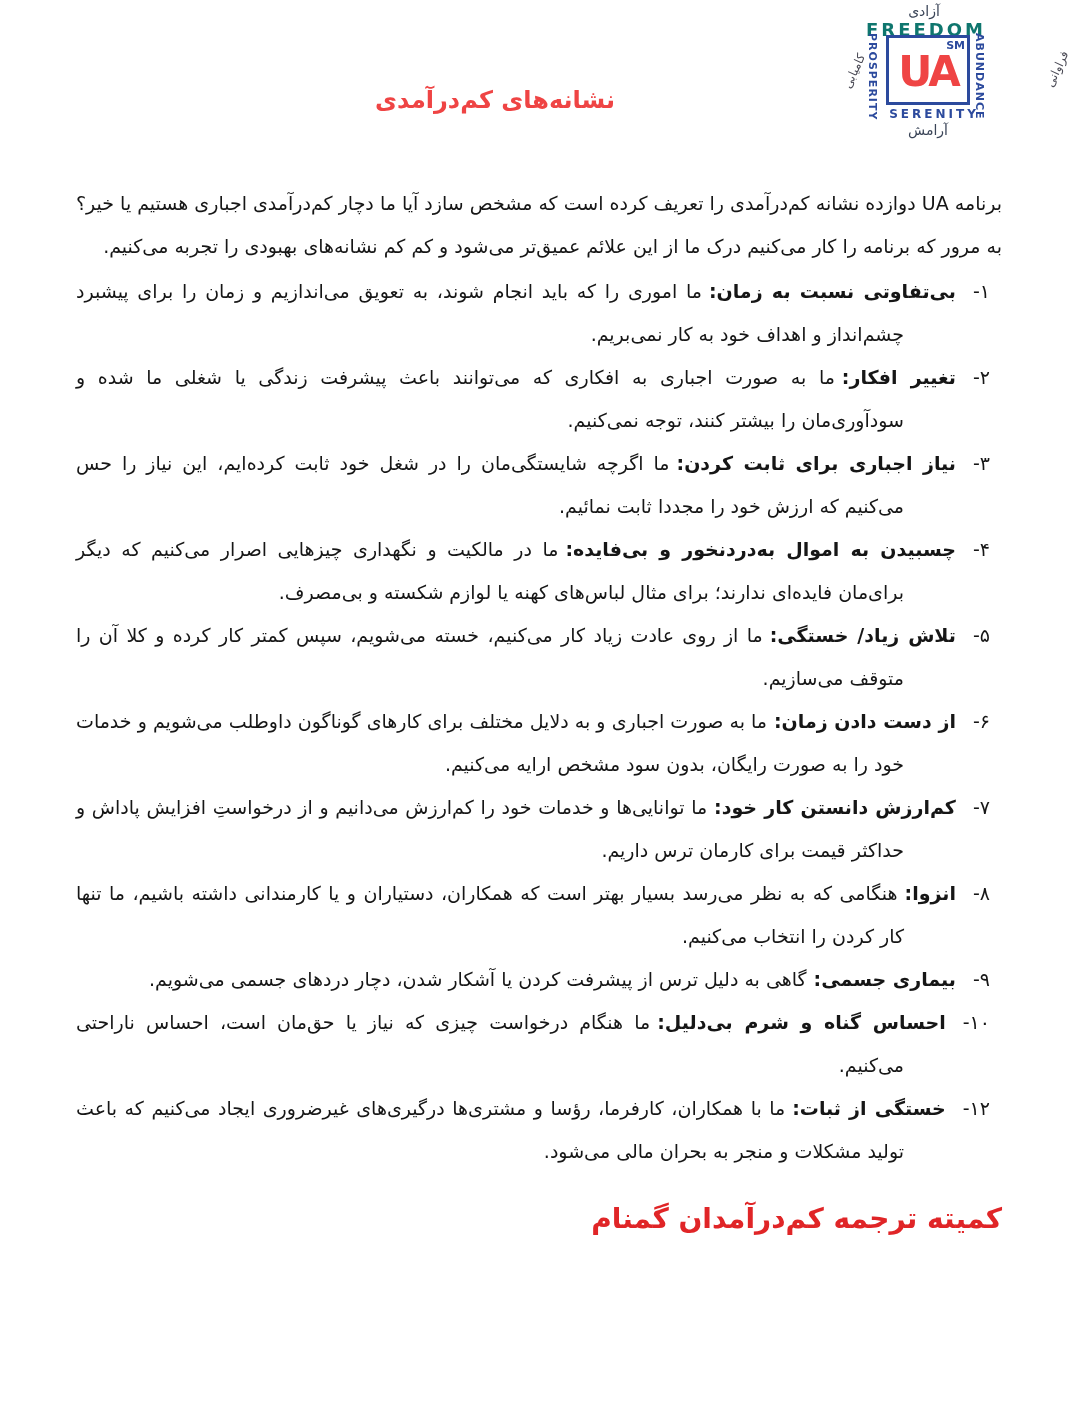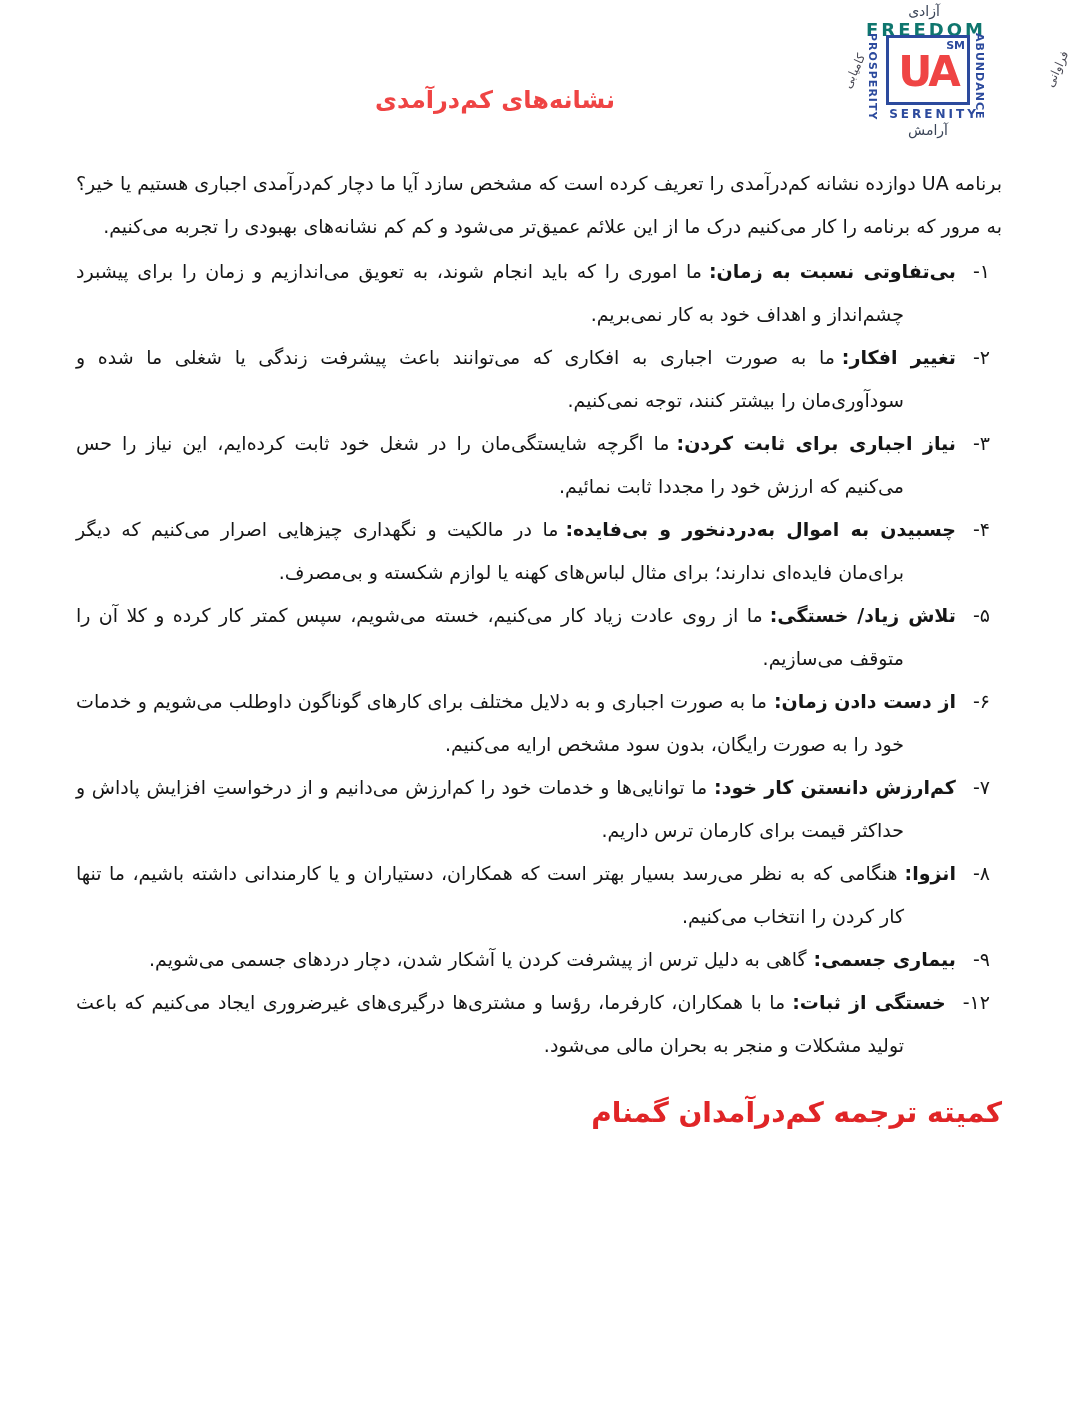--- a/index.html
+++ b/index.html
@@ -44,21 +44,21 @@
   .doc-title {
     position: absolute; top: 70px; left: 0; right: 90px;
     text-align: center;
     font-size: 24px; font-weight: bold;
     color: #ef4444;
     direction: rtl;
   }
 
   
   .content {
-    position: absolute; top: 162px; right: 78px; left: 76px;
+    position: absolute; top: 182px; right: 78px; left: 76px;
     direction: rtl;
     font-size: 19px; line-height: 43px;
     color: #161616;
     text-align: justify;
   }
   .intro { margin: 0 0 2px 0; }
   .symptoms { list-style: none; margin: 0; padding: 0 12px 0 0; }
   .item { padding-right: 86px; text-indent: -86px; margin: 0; }
   .num  { margin-left: 17px; white-space: nowrap; }
   .head { font-weight: bold; margin-left: 7px; }
@@ -101,19 +101,20 @@
     <ul class="symptoms">
       <li class="item"><span class="num">۱-</span><span class="head">بی‌تفاوتی نسبت به زمان:</span><span>ما اموری را که باید انجام شوند، به تعویق می‌اندازیم و زمان را برای پیشبرد چشم‌انداز و اهداف خود به کار نمی‌بریم.</span></li>
       <li class="item"><span class="num">۲-</span><span class="head">تغییر افکار:</span><span>ما به صورت اجباری به افکاری که می‌توانند باعث پیشرفت زندگی یا شغلی ما شده و سودآوری‌مان را بیشتر کنند، توجه نمی‌کنیم.</span></li>
       <li class="item"><span class="num">۳-</span><span class="head">نیاز اجباری برای ثابت کردن:</span><span>ما اگرچه شایستگی‌مان را در شغل خود ثابت کرده‌ایم، این نیاز را حس می‌کنیم که ارزش خود را مجددا ثابت نمائیم.</span></li>
       <li class="item"><span class="num">۴-</span><span class="head">چسبیدن به اموال به‌دردنخور و بی‌فایده:</span><span>ما در مالکیت و نگهداری چیزهایی اصرار می‌کنیم که دیگر برای‌مان فایده‌ای ندارند؛ برای مثال لباس‌های کهنه یا لوازم شکسته و بی‌مصرف.</span></li>
       <li class="item"><span class="num">۵-</span><span class="head">تلاش زیاد/ خستگی:</span><span>ما از روی عادت زیاد کار می‌کنیم، خسته می‌شویم، سپس کمتر کار کرده و کلا آن را متوقف می‌سازیم.</span></li>
       <li class="item"><span class="num">۶-</span><span class="head">از دست دادن زمان:</span><span>ما به صورت اجباری و به دلایل مختلف برای کارهای گوناگون داوطلب می‌شویم و خدمات خود را به صورت رایگان، بدون سود مشخص ارایه می‌کنیم.</span></li>
       <li class="item"><span class="num">۷-</span><span class="head">کم‌ارزش دانستن کار خود:</span><span>ما توانایی‌ها و خدمات خود را کم‌ارزش می‌دانیم و از درخواستِ افزایش پاداش و حداکثر قیمت برای کارمان ترس داریم.</span></li>
       <li class="item"><span class="num">۸-</span><span class="head">انزوا:</span><span>هنگامی که به نظر می‌رسد بسیار بهتر است که همکاران، دستیاران و یا کارمندانی داشته باشیم، ما تنها کار کردن را انتخاب می‌کنیم.</span></li>
       <li class="item"><span class="num">۹-</span><span class="head">بیماری جسمی:</span><span>گاهی به دلیل ترس از پیشرفت کردن یا آشکار شدن، دچار دردهای جسمی می‌شویم.</span></li>
+      <li class="item"><span class="num">۱۰-</span><span class="head">احساس گناه و شرم بی‌دلیل:</span><span>ما هنگام درخواست چیزی که نیاز یا حق‌مان است، احساس ناراحتی می‌کنیم.</span></li>
       <li class="item"><span class="num">۱۲-</span><span class="head">خستگی از ثبات:</span><span>ما با همکاران، کارفرما، رؤسا و مشتری‌ها درگیری‌های غیرضروری ایجاد می‌کنیم که باعث تولید مشکلات و منجر به بحران مالی می‌شود.</span></li>
     </ul>
 
     <div class="doc-footer">کمیته ترجمه کم‌درآمدان گمنام</div>
   </div>
 
 </div>
 
 </body></html>

